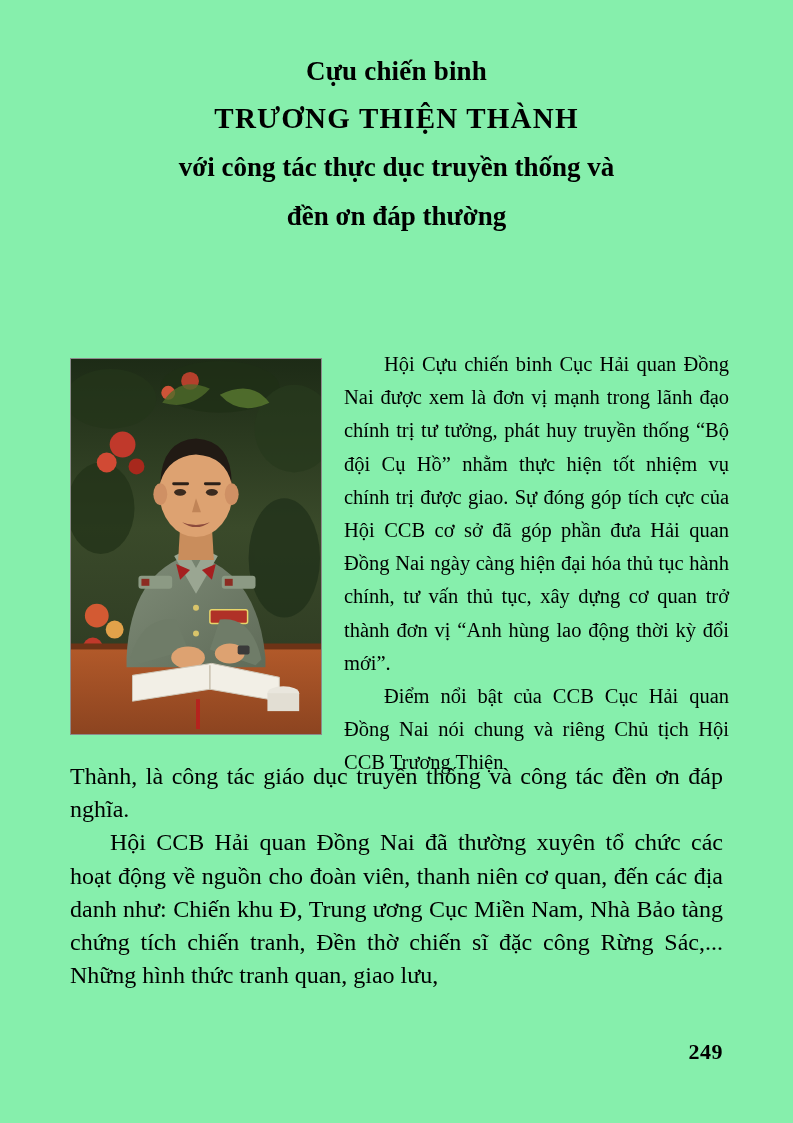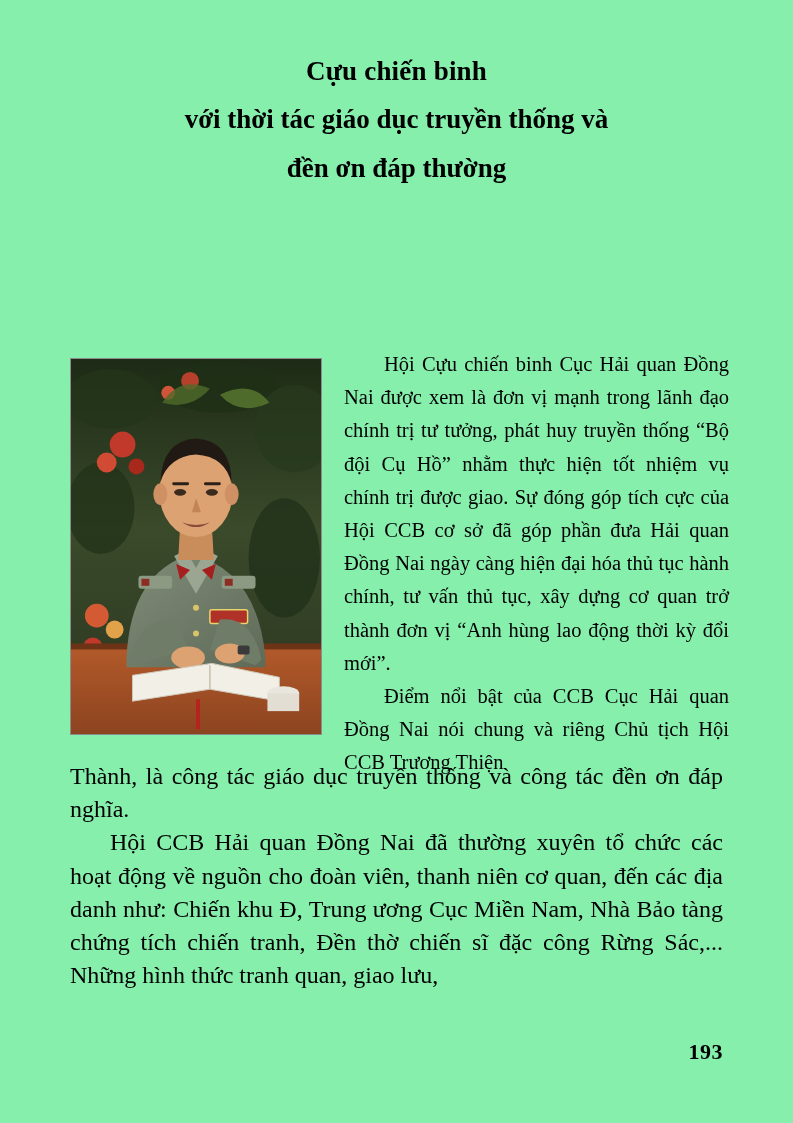--- a/index.html
+++ b/index.html
@@ -104,21 +104,22 @@
     letter-spacing: 0.5px;
   }
 </style>
 </head>
 <body>
 
 <div class="page">
 
   <div class="title-block">
     <div class="title-line title-line-1">Cựu chiến binh</div>
-    <div class="title-line title-line-3">với thời tác giáo dục truyền thống và</div>
+    <div class="title-line title-line-2">TRƯƠNG THIỆN THÀNH</div>
+    <div class="title-line title-line-3">với công tác thực dục truyền thống và</div>
     <div class="title-line title-line-4">đền ơn đáp thường</div>
   </div>
 
   <figure class="photo" style="margin:0;">
     <svg viewBox="0 0 252 377" preserveAspectRatio="none">
       <defs>
         <linearGradient id="bgGrad" x1="0" y1="0" x2="0" y2="1">
           <stop offset="0%" stop-color="#1d2b16"></stop>
           <stop offset="45%" stop-color="#3a4a2a"></stop>
           <stop offset="100%" stop-color="#2a3520"></stop>
@@ -217,15 +218,15 @@
   <div class="body-col">
     <p>Hội Cựu chiến binh Cục Hải quan Đồng Nai được xem là đơn vị mạnh trong lãnh đạo chính trị tư tưởng, phát huy truyền thống “Bộ đội Cụ Hồ” nhằm thực hiện tốt nhiệm vụ chính trị được giao. Sự đóng góp tích cực của Hội CCB cơ sở đã góp phần đưa Hải quan Đồng Nai ngày càng hiện đại hóa thủ tục hành chính, tư vấn thủ tục, xây dựng cơ quan trở thành đơn vị “Anh hùng lao động thời kỳ đổi mới”.</p>
     <p>Điểm nổi bật của CCB Cục Hải quan Đồng Nai nói chung và riêng Chủ tịch Hội CCB Trương Thiện</p>
   </div>
 
   <div class="body-full">
     <p>Thành, là công tác giáo dục truyền thống và công tác đền ơn đáp nghĩa.</p>
     <p class="indent">Hội CCB Hải quan Đồng Nai đã thường xuyên tổ chức các hoạt động về nguồn cho đoàn viên, thanh niên cơ quan, đến các địa danh như: Chiến khu Đ, Trung ương Cục Miền Nam, Nhà Bảo tàng chứng tích chiến tranh, Đền thờ chiến sĩ đặc công Rừng Sác,... Những hình thức tranh quan, giao lưu,</p>
   </div>
 
-  <div class="page-number">193</div>
+  <div class="page-number">249</div>
 
 </div>
 
 </body></html>

